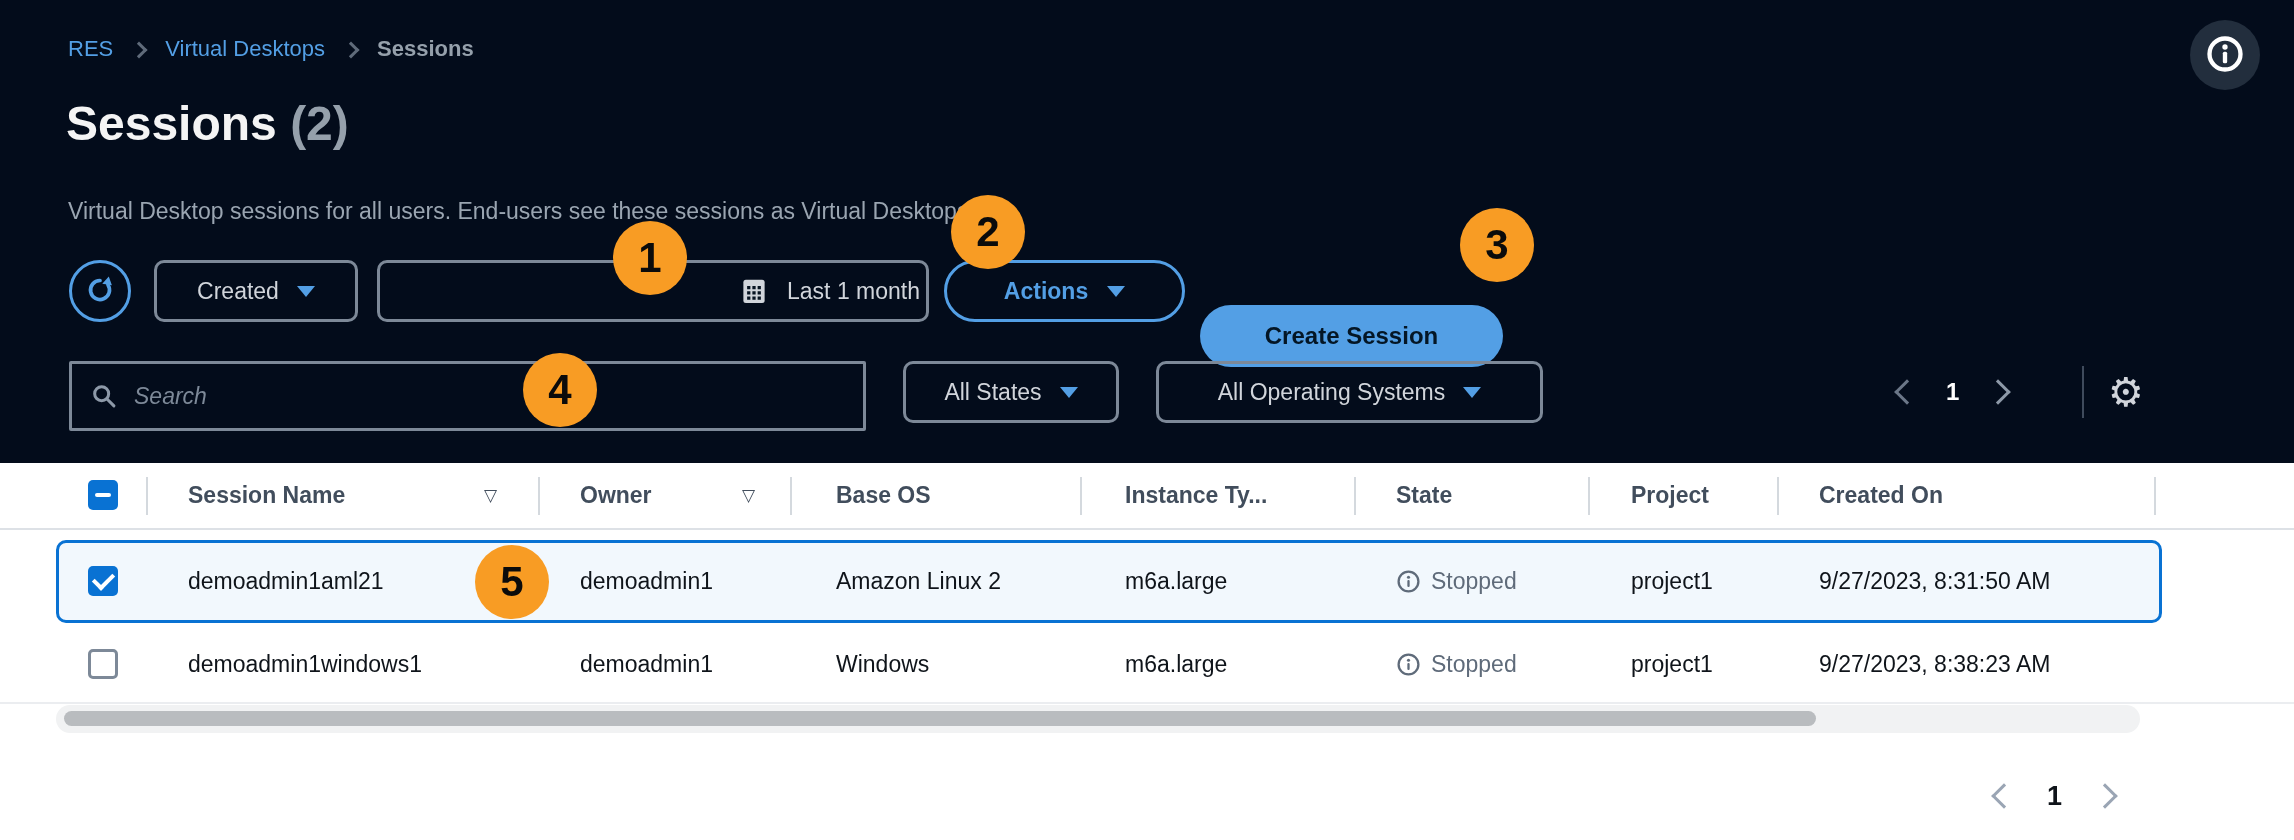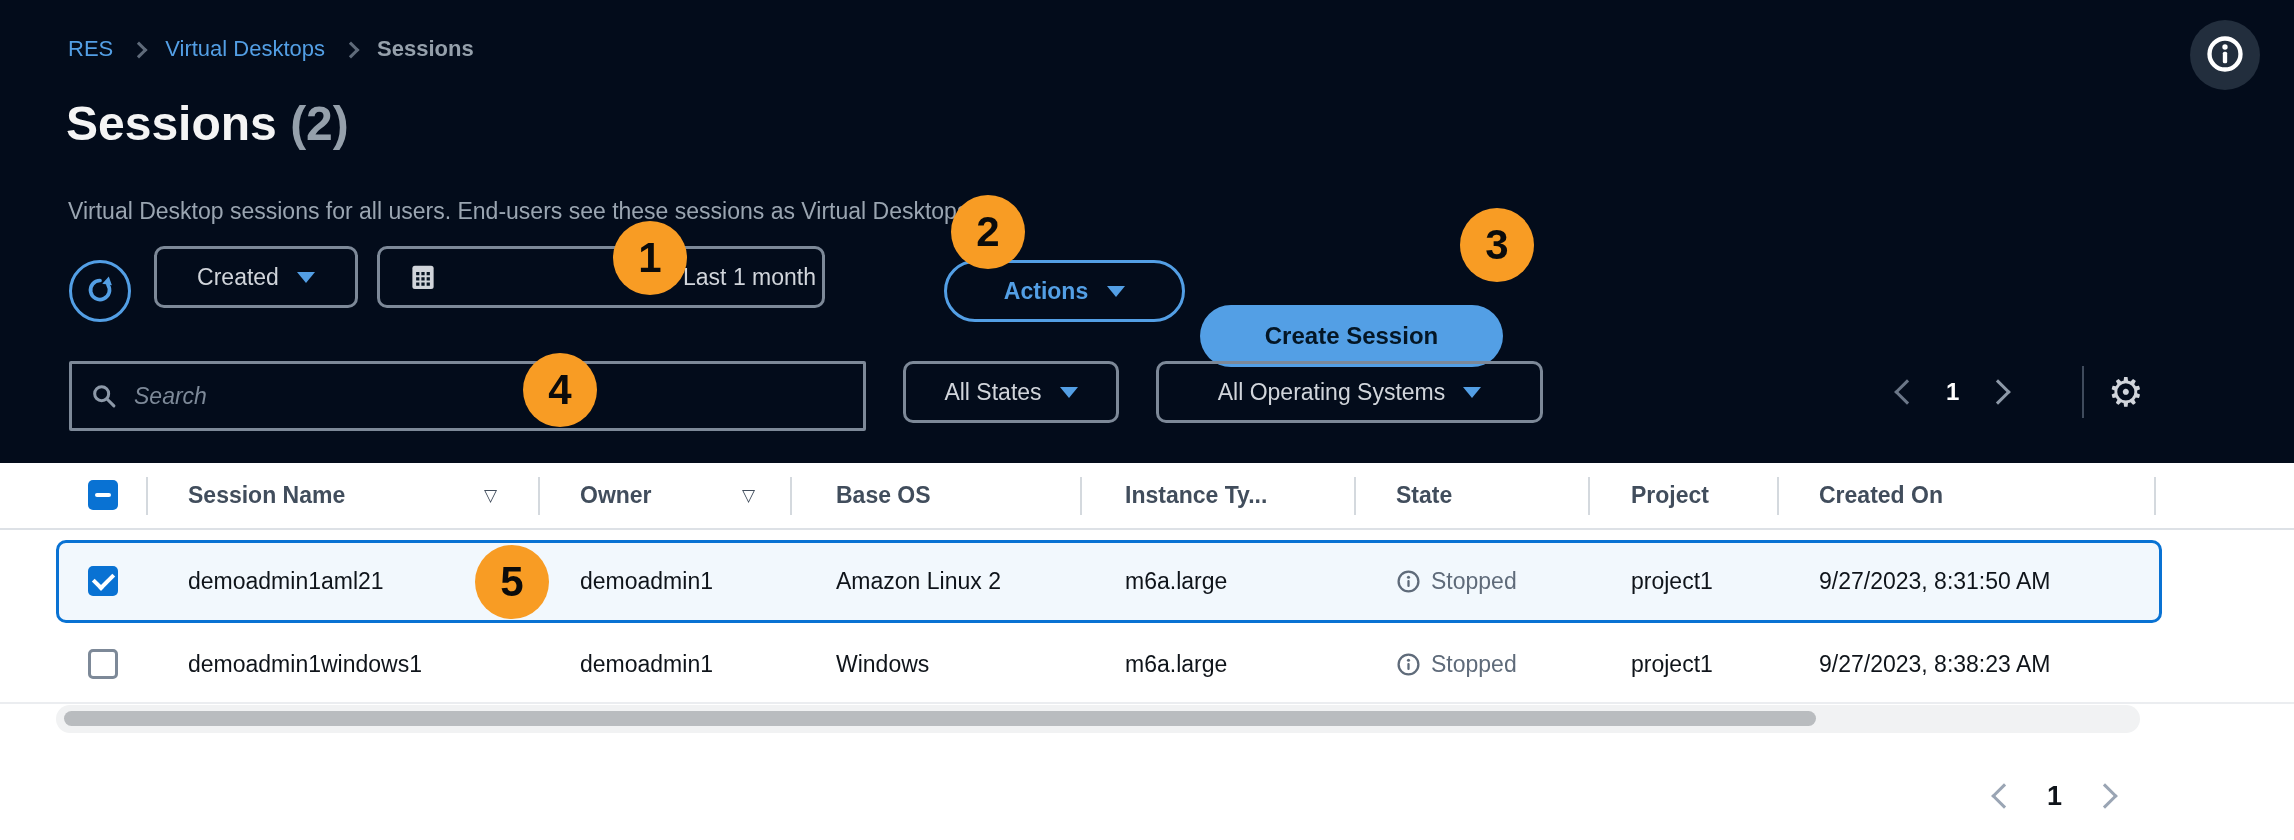--- a/index.html
+++ b/index.html
@@ -15,25 +15,25 @@
   .info-btn{position:absolute;left:2190px;top:20px;width:70px;height:70px;border-radius:50%;
             background:#222e3d;border:none;display:flex;align-items:center;justify-content:center;cursor:pointer;}
   
   .title{position:absolute;left:66px;top:96px;font-size:48px;line-height:56px;margin:0;}
   .title .t-main{color:#f4f4f4;font-weight:700;}
   .title .t-count{color:#95a0ab;font-weight:700;}
   .desc{position:absolute;left:68px;top:198px;margin:0;font-size:23px;color:#9aa5b1;}
   
   .refresh-btn{position:absolute;left:69px;top:260px;width:62px;height:62px;border-radius:50%;
                background:transparent;border:3px solid #539fe5;display:flex;align-items:center;justify-content:center;cursor:pointer;box-sizing:border-box;}
-  .ctl{position:absolute;top:246px;height:62px;box-sizing:border-box;background:transparent;
+  .ctl{position:absolute;top:260px;height:62px;box-sizing:border-box;background:transparent;
        border:3px solid #7d8998;border-radius:10px;display:flex;align-items:center;cursor:pointer;
        font-size:23px;color:#d1d5db;font-family:"Liberation Sans",sans-serif;}
   .ctl-created{left:154px;width:204px;justify-content:center;gap:18px;}
-  .ctl-date{left:377px;width:448px;padding-left:28px;gap:18px;justify-content:space-between;}
+  .ctl-date{left:377px;width:552px;padding-left:28px;gap:18px;justify-content:flex-end;}
   .btn-actions{position:absolute;left:944px;top:260px;width:241px;height:62px;box-sizing:border-box;
                border:3px solid #539fe5;border-radius:31px;background:transparent;display:flex;align-items:center;justify-content:center;gap:19px;
                font-size:23px;font-weight:700;color:#539fe5;cursor:pointer;font-family:"Liberation Sans",sans-serif;}
   .btn-create{position:absolute;left:1200px;top:260px;width:303px;height:62px;border:none;border-radius:31px;
               background:#539fe5;color:#041625;font-size:24px;font-weight:700;cursor:pointer;font-family:"Liberation Sans",sans-serif;margin-top:45px;}
   .caret{display:inline-block;width:0;height:0;border-left:9px solid transparent;border-right:9px solid transparent;border-top:11px solid #539fe5;}
   
   .search{position:absolute;left:69px;top:361px;width:797px;height:70px;box-sizing:border-box;border:3px solid #7d8998;border-radius:2px;
           display:flex;align-items:center;padding-left:18px;gap:14px;background:transparent;}
   .search input{flex:1;background:transparent;border:none;outline:none;font-size:23px;color:#d1d5db;font-family:"Liberation Sans",sans-serif;}

